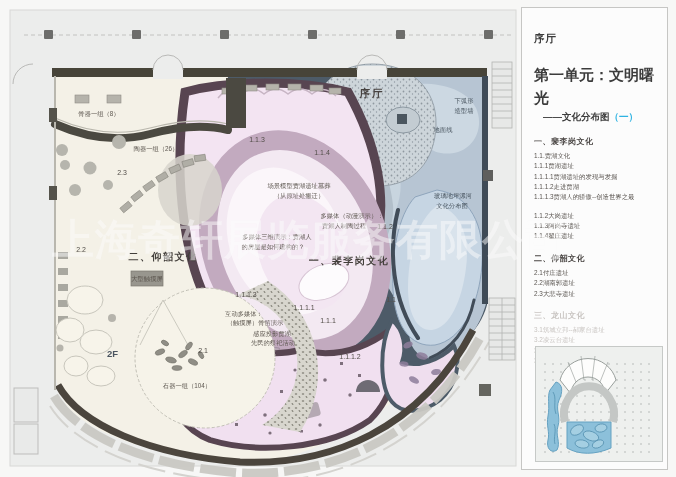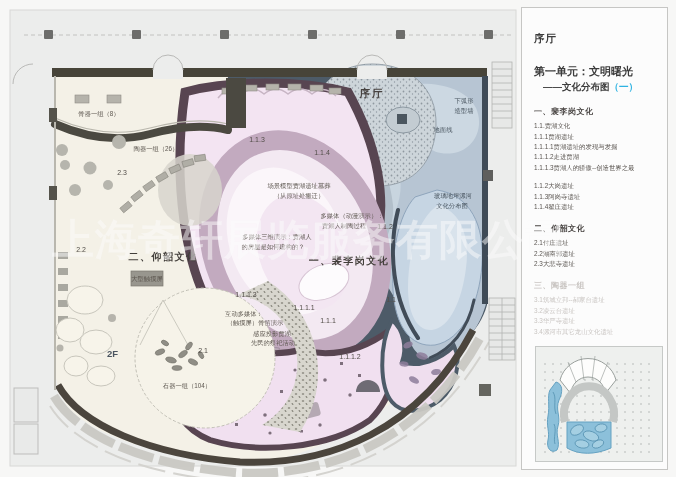--- a/index.html
+++ b/index.html
@@ -22,21 +22,21 @@
     font-size:42px;font-weight:700;letter-spacing:1px;white-space:nowrap;
     color:rgba(252,252,252,0.5);pointer-events:none;
   }
   
   #panel{
     position:absolute;left:521px;top:7px;width:147px;height:463px;
     background:#fcfcfc;border:1px solid #c6c6c4;box-sizing:border-box;z-index:20;
   }
   #panel-inner{position:absolute;left:12px;top:24px;right:4px;}
   .p-hall{font-size:10.5px;font-weight:700;color:#3c3c3c;margin-bottom:17px;letter-spacing:1px;}
-  .p-unit1{font-size:11px;font-weight:700;color:#3c3c3c;line-height:1.55;}
+  .p-unit1{font-size:15px;font-weight:700;color:#3c3c3c;line-height:1.55;}
   .p-unit2{font-size:9.5px;font-weight:700;color:#3c3c3c;margin-left:9px;margin-bottom:13px;line-height:1.4;}
   .sec{margin-bottom:11px;}
   .sec-head{font-size:8px;font-weight:700;color:#4a4644;margin-bottom:4px;letter-spacing:.5px;}
   .sec-item{font-size:6.4px;color:#5a5550;line-height:1.62;white-space:nowrap;}
   .sec.muted .sec-head,.sec.muted .sec-item{color:#c9c5c2;}
   .spacer{height:8px;}
   #keyplan{position:absolute;left:13px;top:338px;}
   #keyplan-label{
     position:absolute;left:107px;top:348px;font-size:9.5px;font-weight:700;color:#4b5560;z-index:25;
   }
@@ -315,21 +315,21 @@
           <div class="sec-item">1.1.3阿岗寺遗址</div>
           <div class="sec-item">1.1.4翟庄遗址</div>
         </div>
         <div class="sec">
           <div class="sec-head">二、仰韶文化</div>
           <div class="sec-item">2.1付庄遗址</div>
           <div class="sec-item">2.2湖南郭遗址</div>
           <div class="sec-item">2.3大悲寺遗址</div>
         </div>
         <div class="sec muted">
-          <div class="sec-head">三、陶器一组</div>
+          <div class="sec-head">三、龙山文化</div>
           <div class="sec-item">3.1筑城立邦--郝家台遗址</div>
           <div class="sec-item">3.2凌云台遗址</div>
           <div class="sec-item">3.3华严寺遗址</div>
           <div class="sec-item">3.4漯河市其它龙山文化遗址</div>
         </div>
       </div>
   </div>
 
   <svg id="keyplan" width="128" height="116" viewBox="0 0 128 116">
     <rect x="0.5" y="0.5" width="127" height="115" fill="#eef0ee" stroke="#c6c9c7"></rect>

